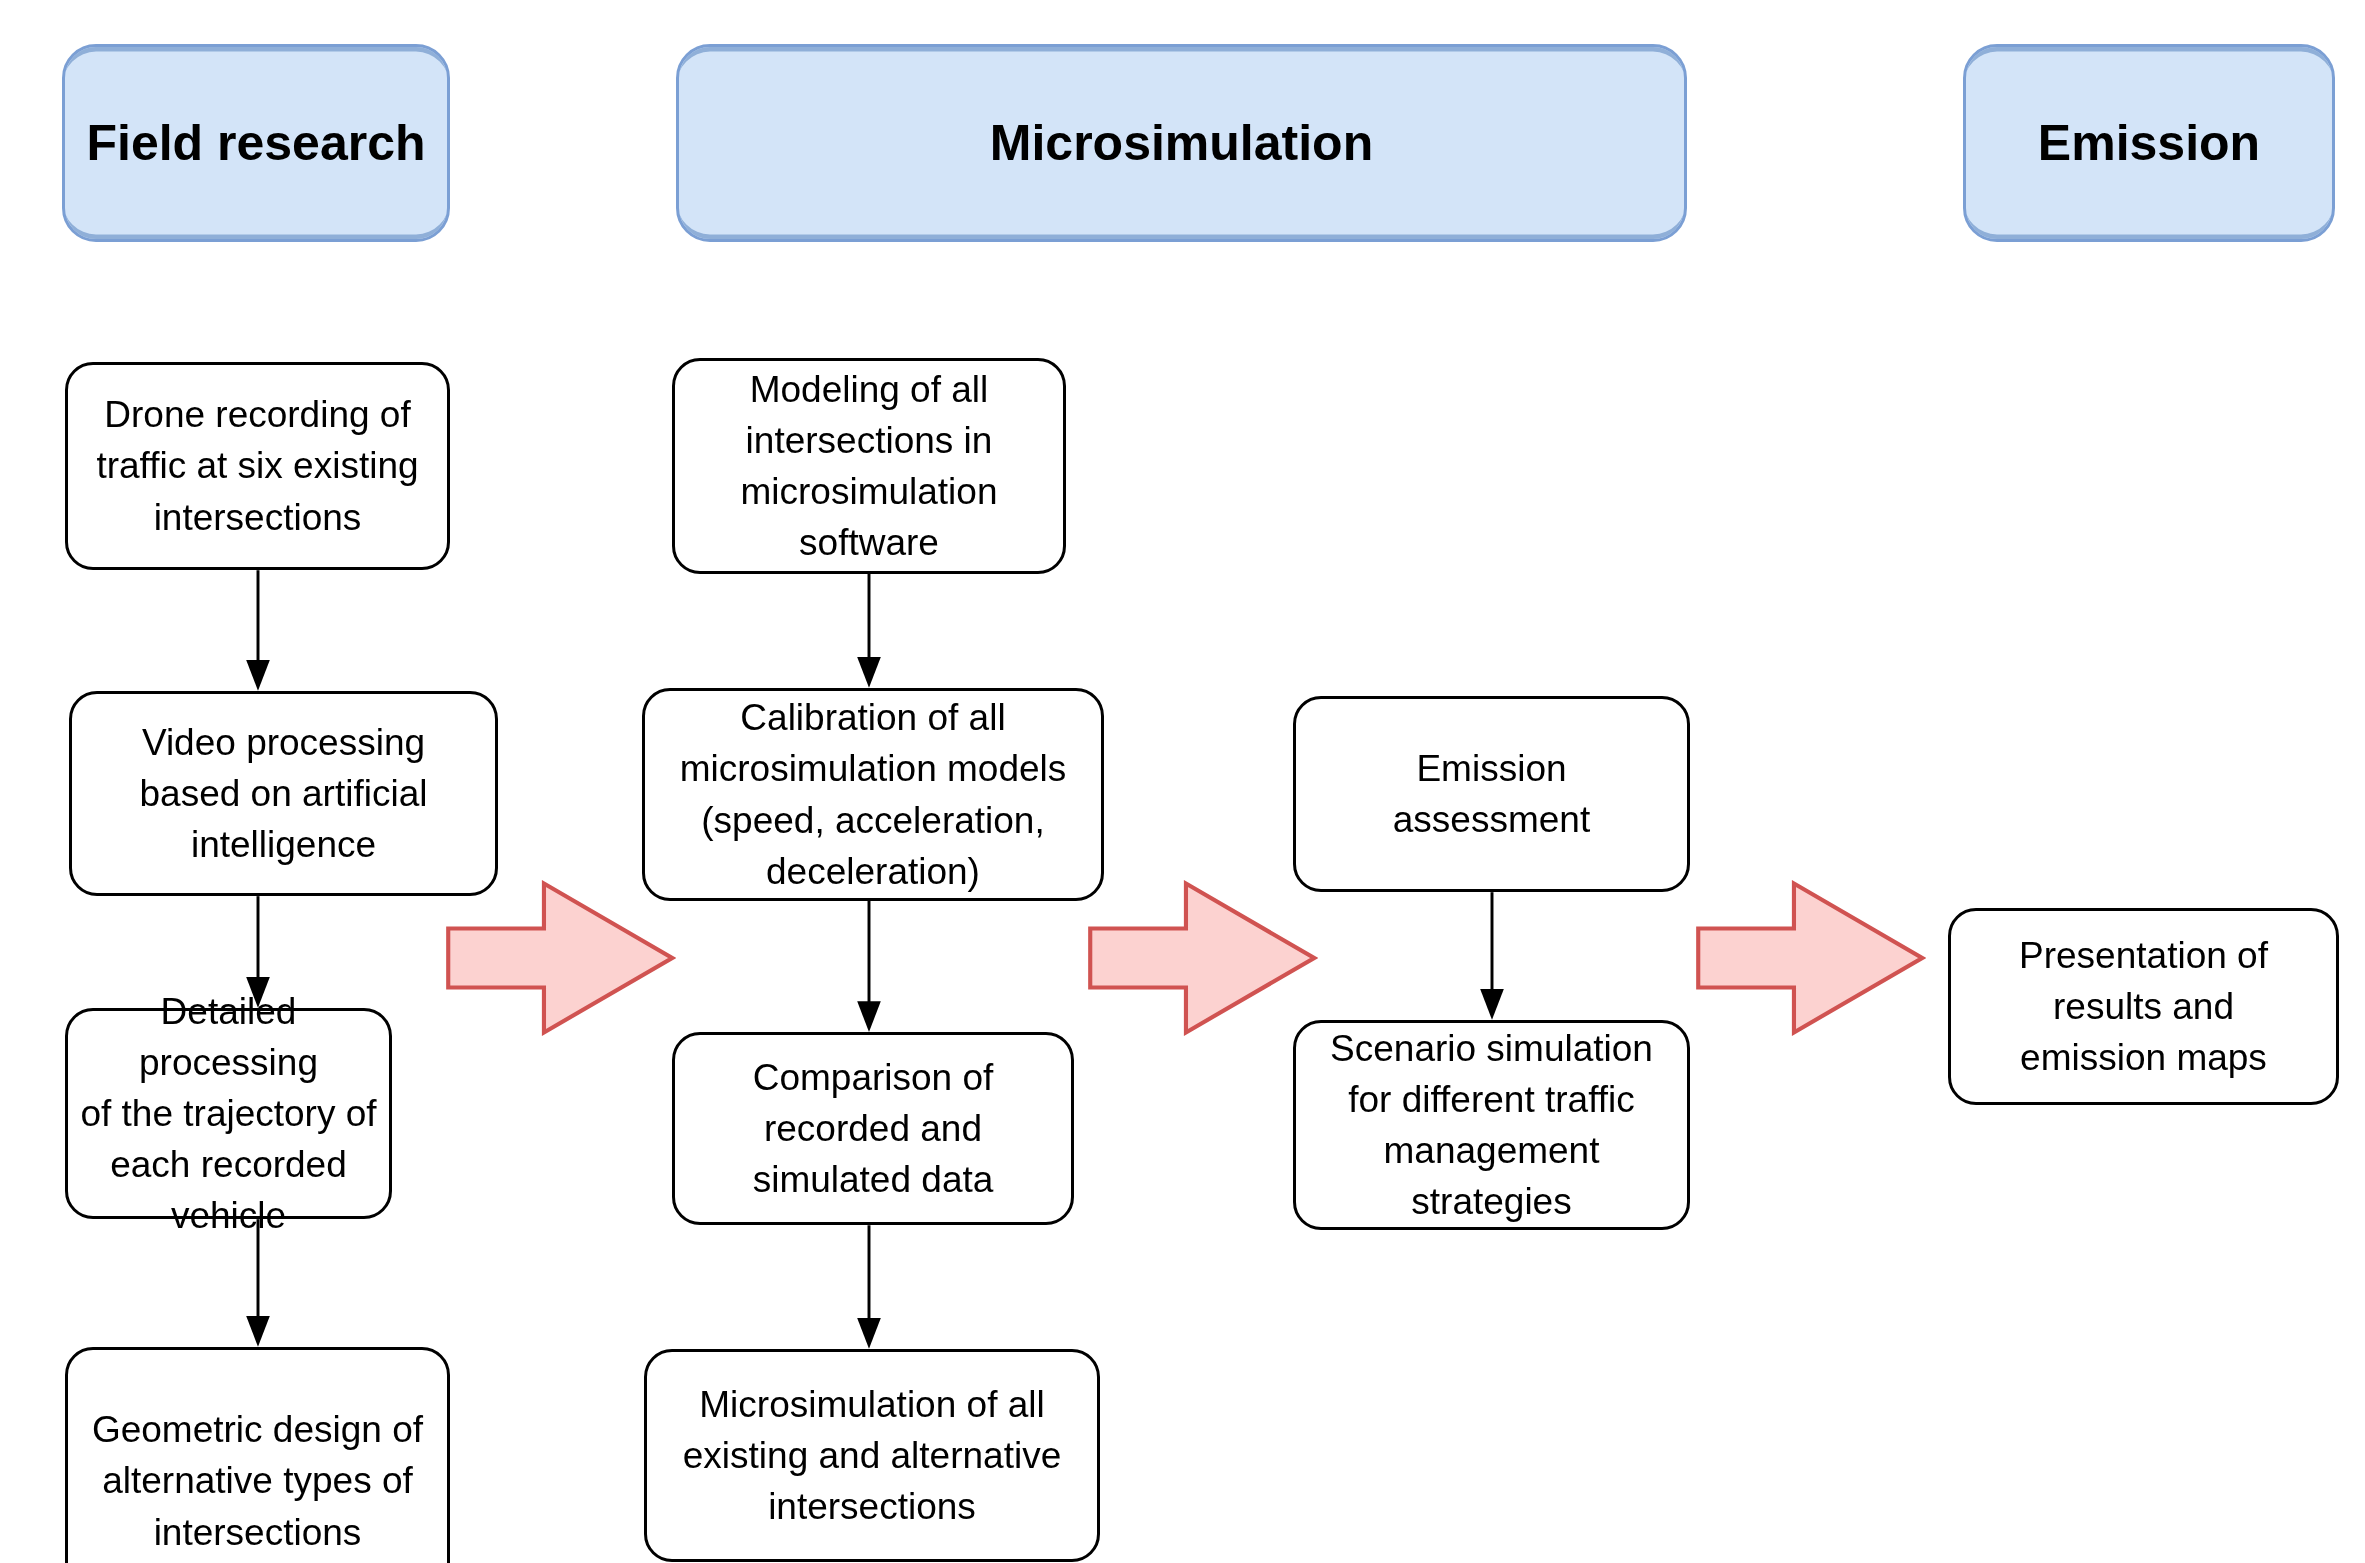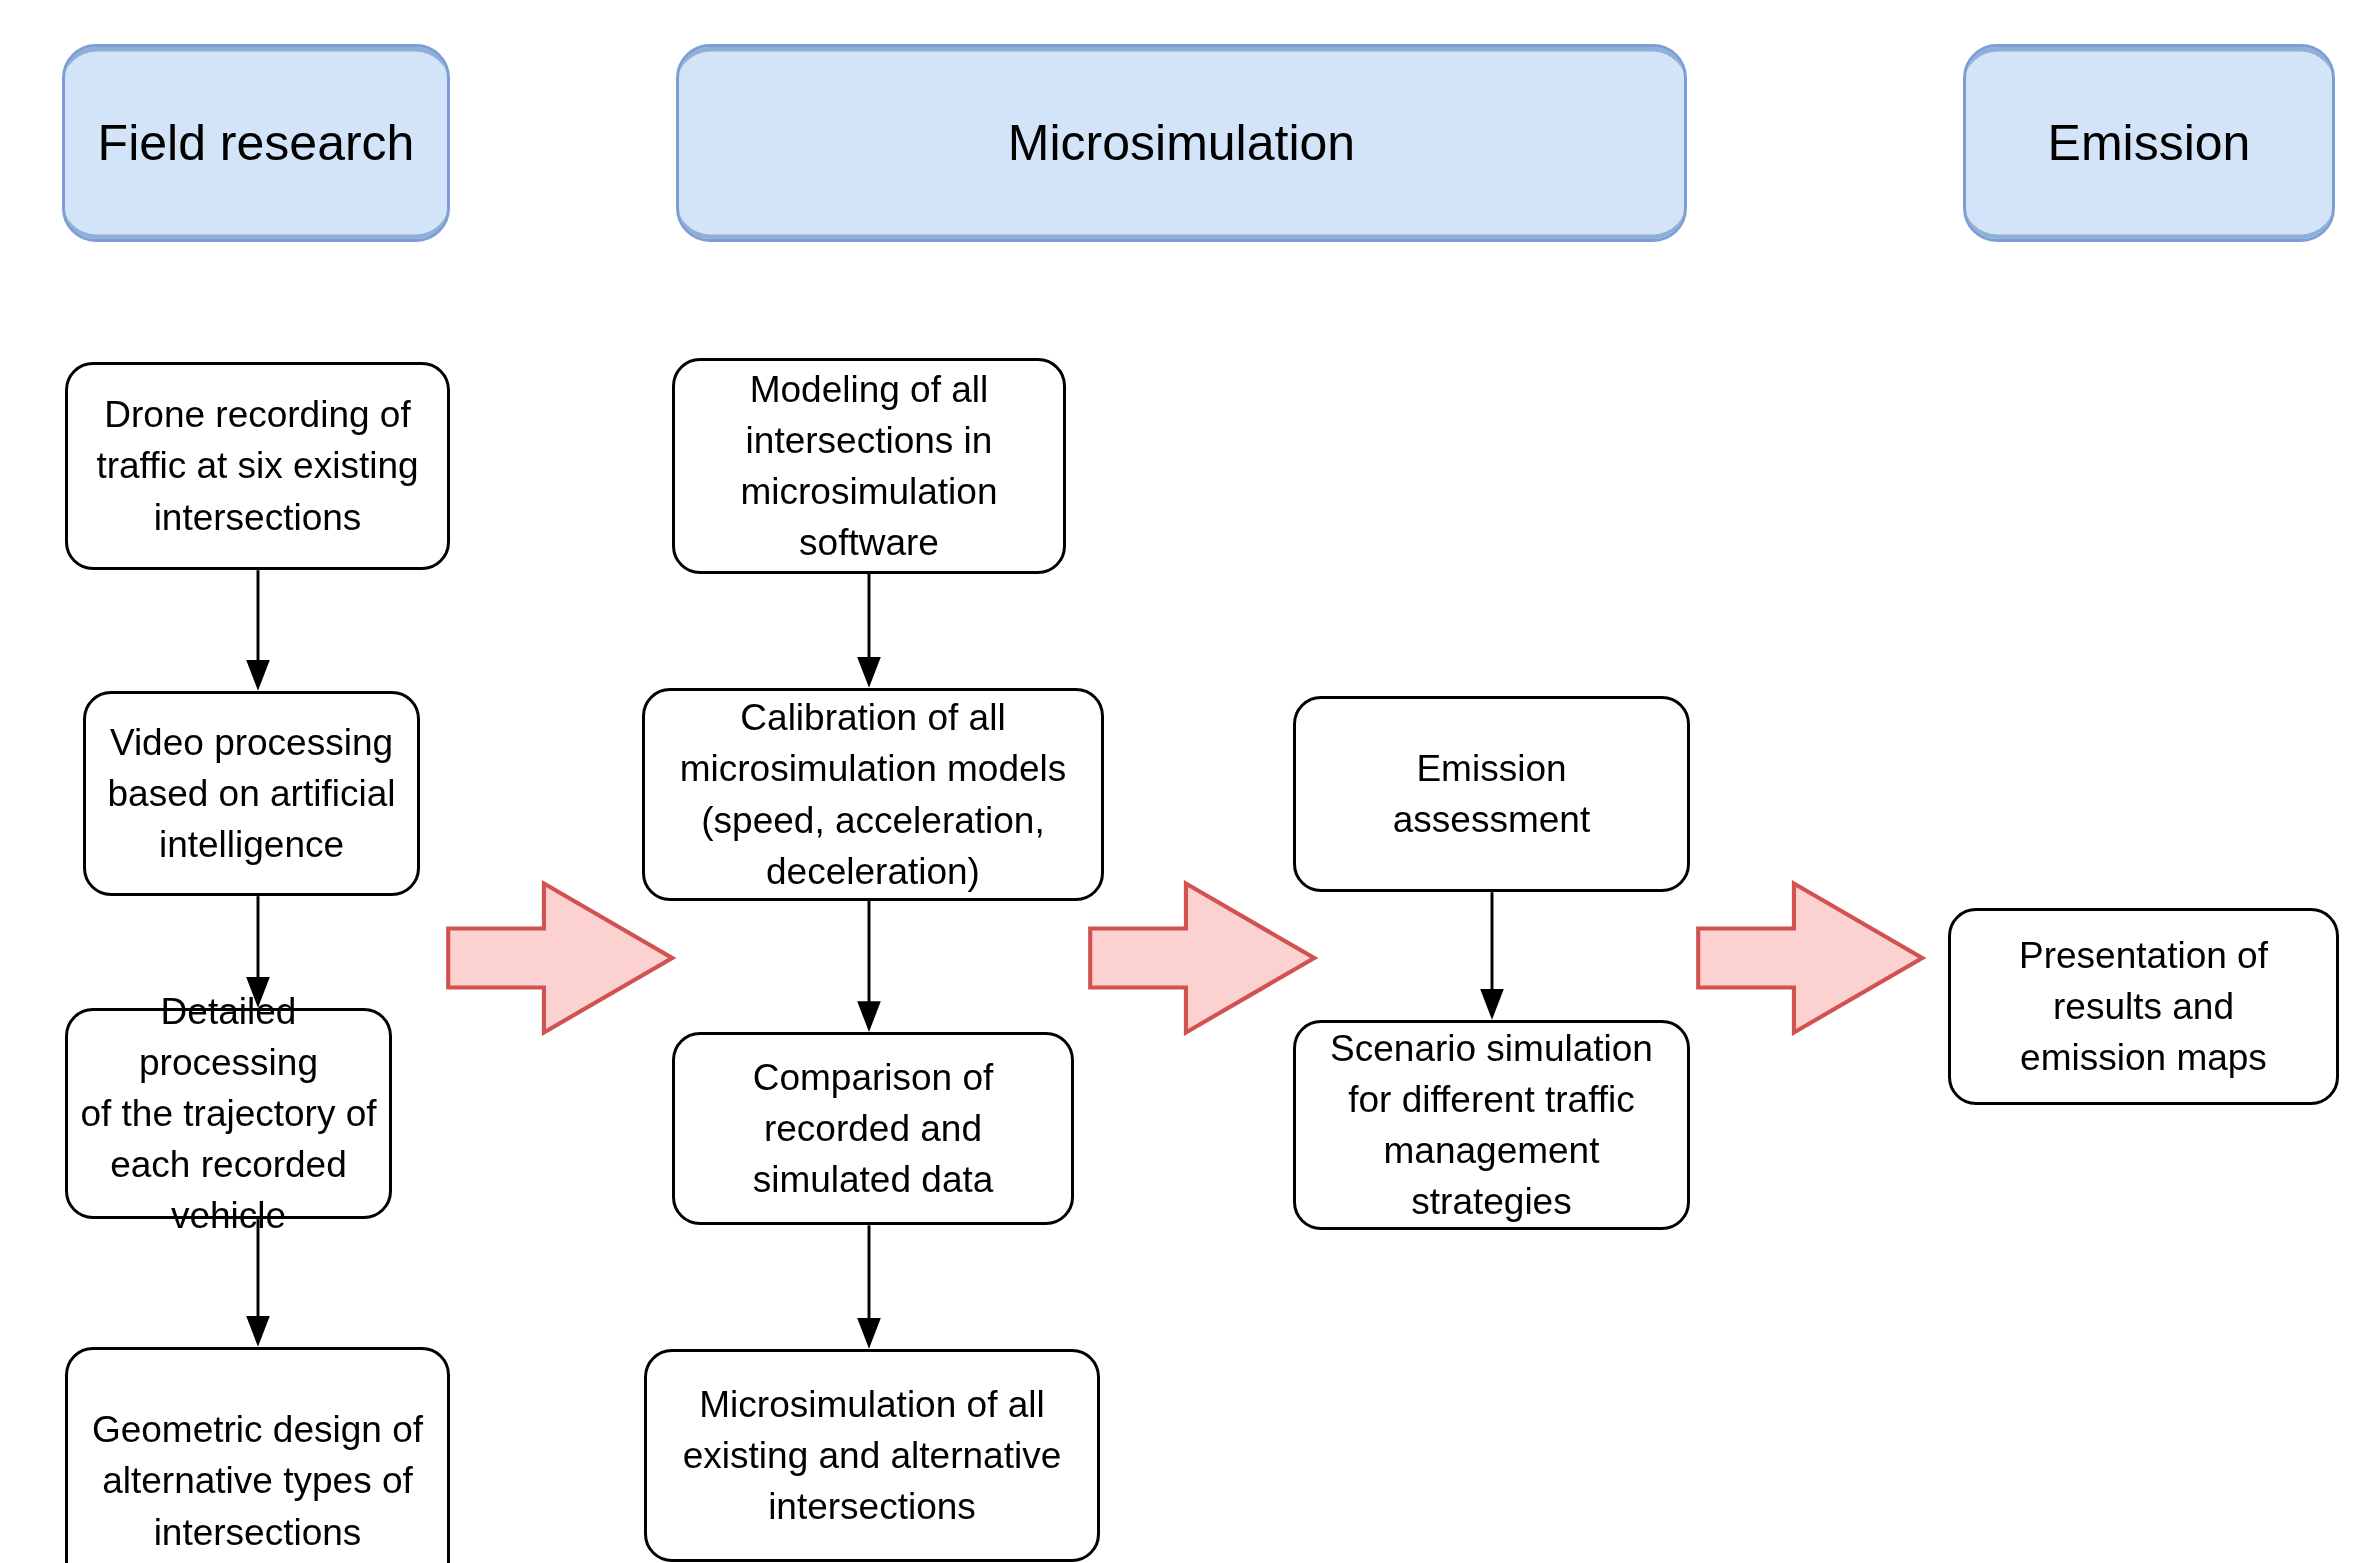--- a/index.html
+++ b/index.html
@@ -20,21 +20,21 @@
     box-sizing: border-box;
     display: flex;
     align-items: center;
     justify-content: center;
     background: var(--stage-fill);
     border: 3px solid var(--stage-border);
     border-radius: 34px;
     box-shadow: inset 0 7px 0 -2.4px var(--stage-edge), inset 0 -7px 0 -2.4px var(--stage-edge);
     color: var(--text-color);
     font-size: 50px;
-    font-weight: normal;
+    font-weight: bold;
     text-align: center;
   }
   .process {
     position: absolute;
     box-sizing: border-box;
     display: flex;
     align-items: center;
     justify-content: center;
     background: var(--process-fill);
     border: 3px solid var(--process-border);
@@ -70,21 +70,21 @@
   </div>
   <div class="stage" style="left:1963px; top:44px; width:372px; height:198px">
     <span>Emission</span>
   </div>
 
   <div class="process" style="left:65px; top:362px; width:385px; height:208px">
     <span>Drone recording of
 traffic at six existing
 intersections</span>
   </div>
-  <div class="process" style="left:83px; top:691px; width:337px; height:205px">
+  <div class="process" style="left:69px; top:691px; width:429px; height:205px">
     <span>Video processing
 based on artificial
 intelligence</span>
   </div>
   <div class="process" style="left:65px; top:1008px; width:327px; height:211px">
     <span>Detailed processing
 of the trajectory of
 each recorded
 vehicle</span>
   </div>

